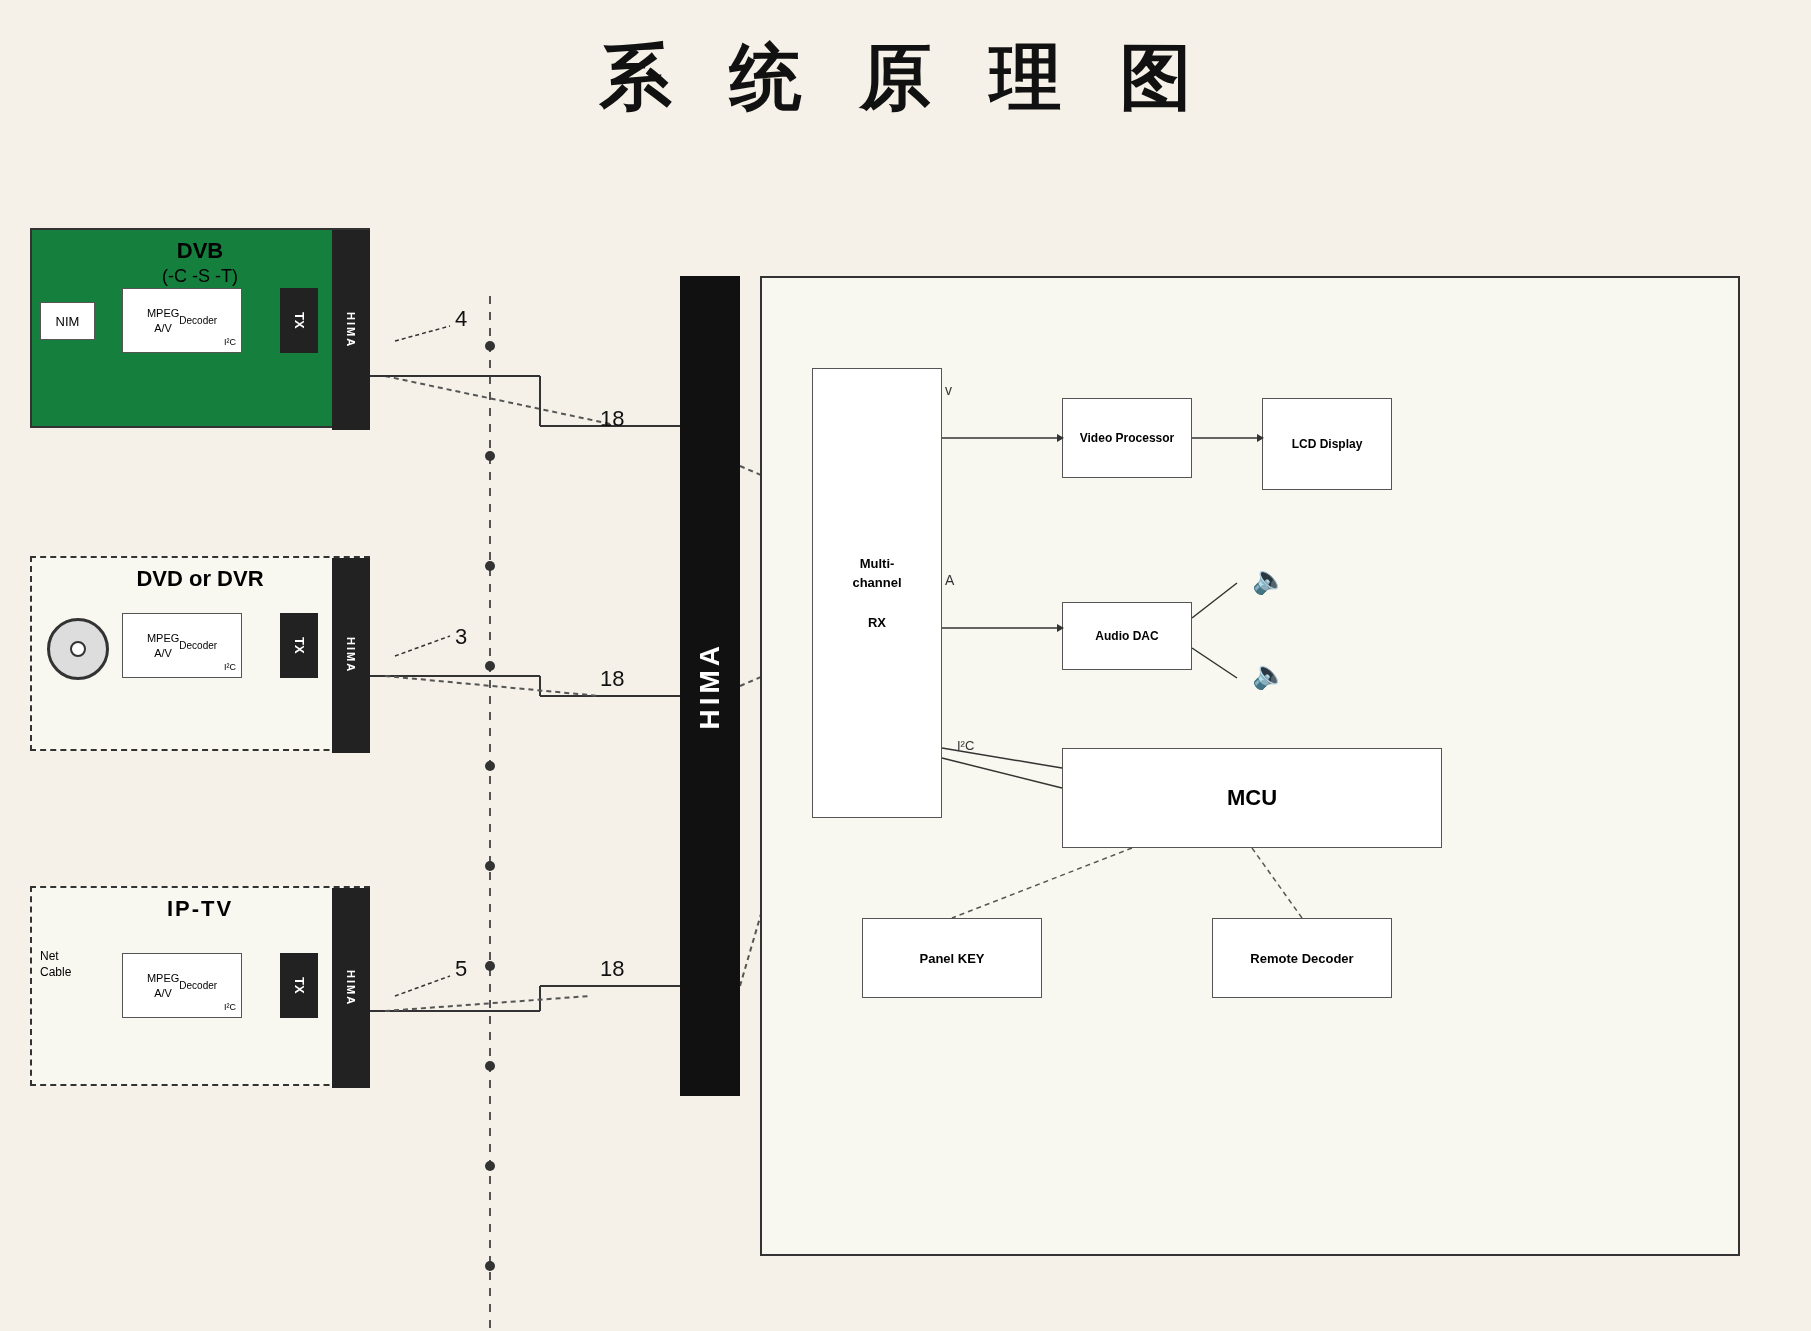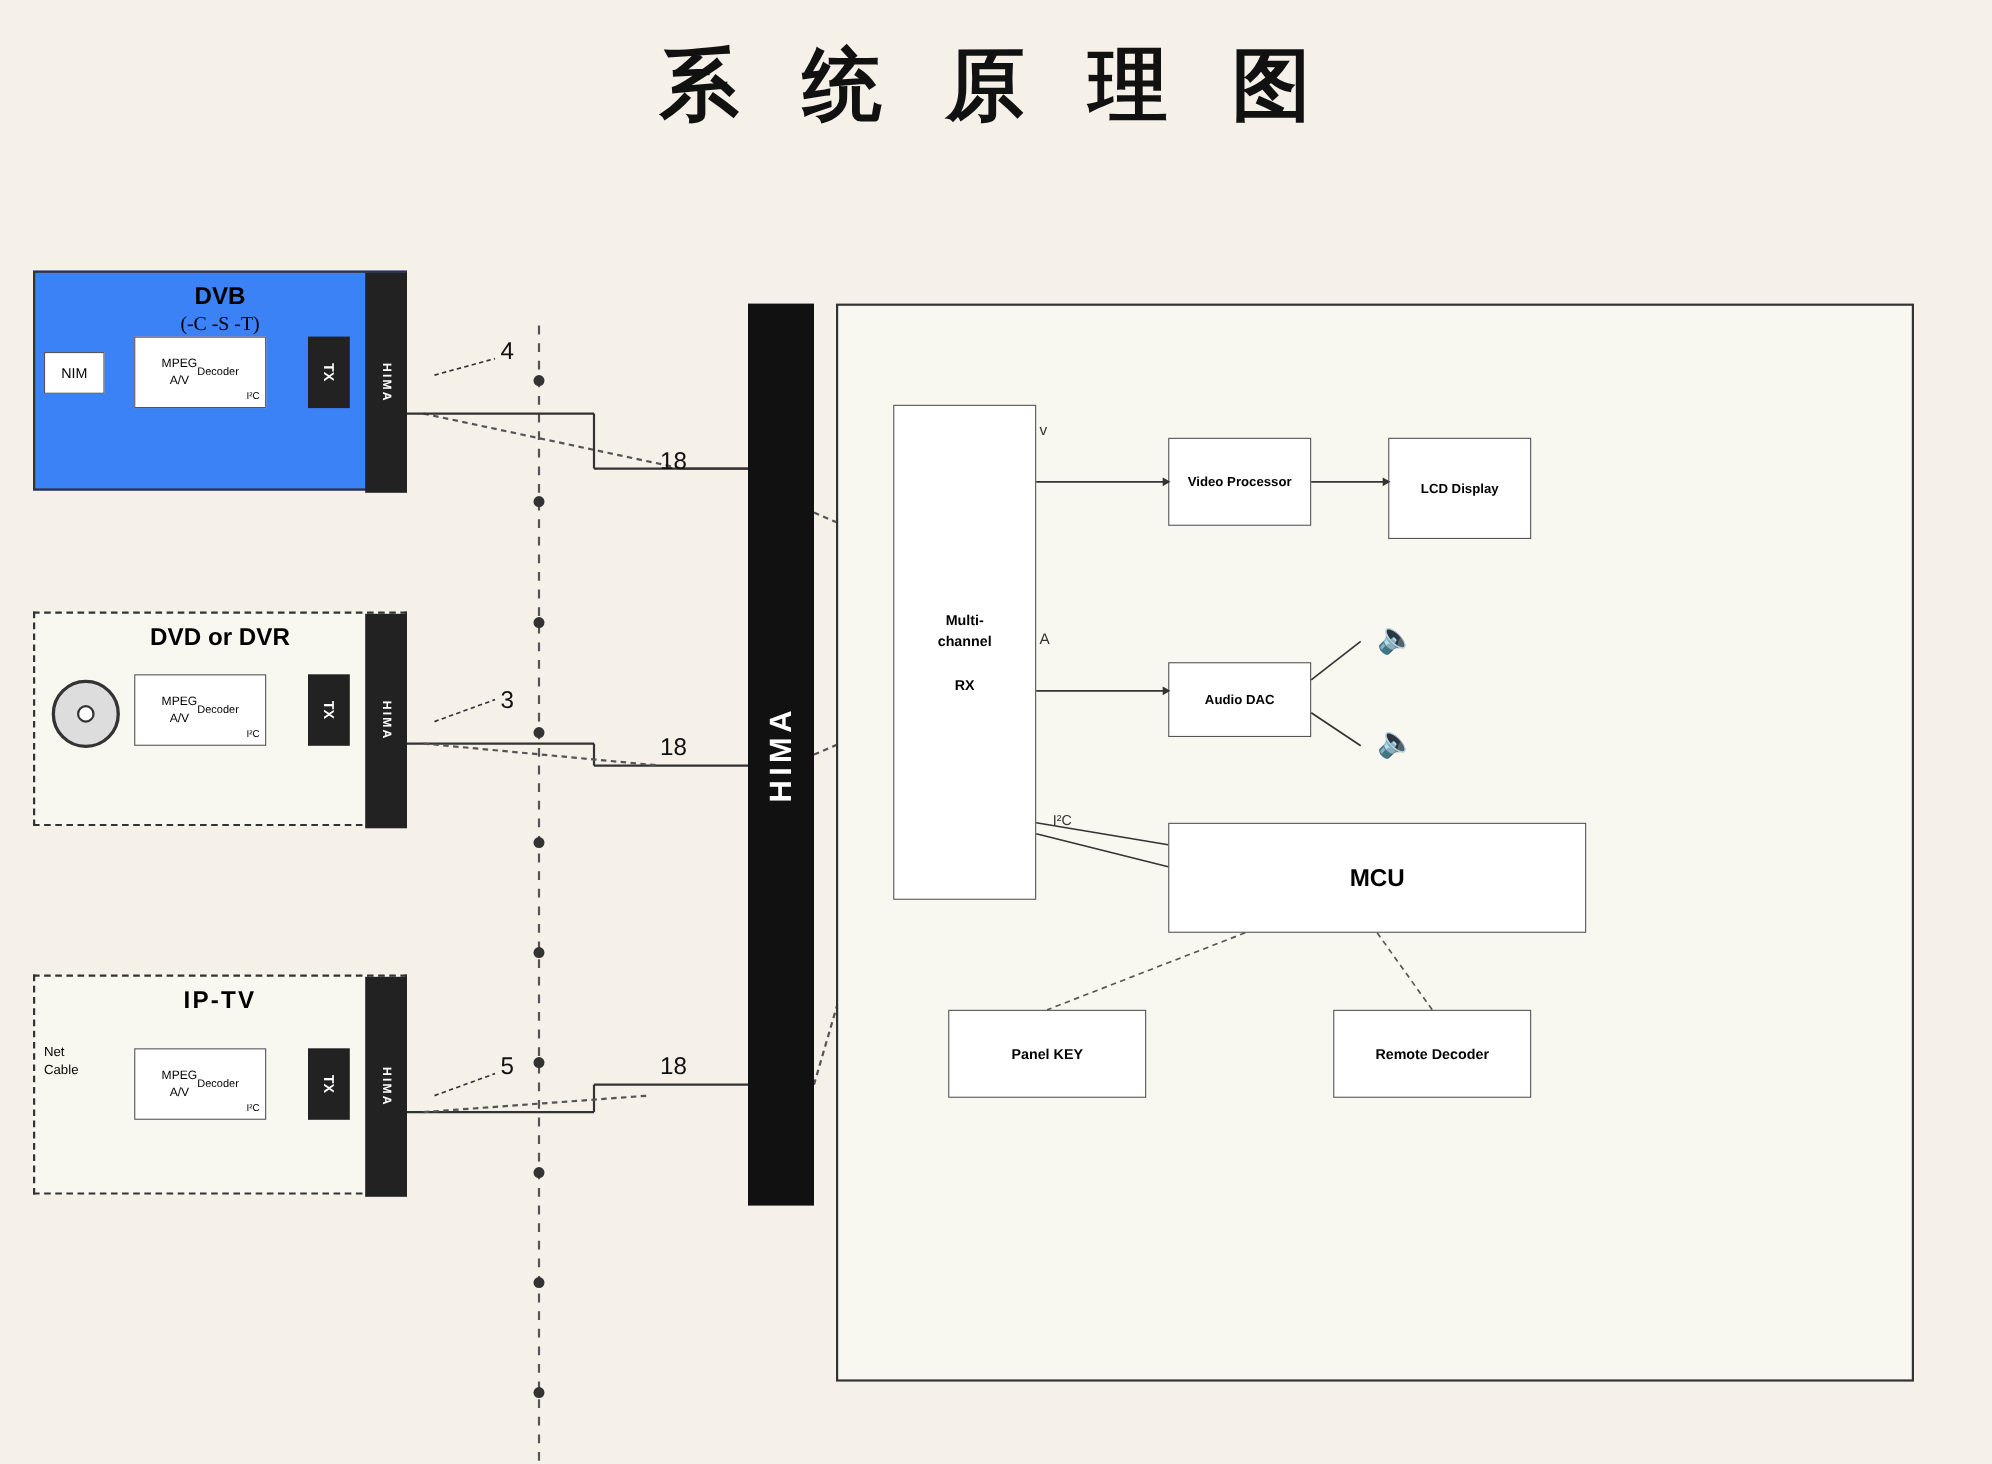--- a/index.html
+++ b/index.html
@@ -25,39 +25,38 @@
     .diagram-container {
       position: relative;
       width: 1811px;
       height: 1200px;
     }
 
     
     .dvb-box {
       position: absolute;
       left: 30px;
-      top: 80px;
+      top: 62px;
       width: 340px;
       height: 200px;
       border: 2px solid #333;
-      background: #3b82f6;
+      background: #15803d;
     }
 
     .dvb-box-title {
       text-align: center;
       font-size: 22px;
       font-weight: bold;
       padding: 8px 0 2px 0;
     }
 
     .dvb-box-subtitle {
       text-align: center;
       font-size: 18px;
       margin-bottom: 8px;
-      font-family: Liberation Serif, serif;
     }
 
     .dvd-box {
       position: absolute;
       left: 30px;
       top: 390px;
       width: 340px;
       height: 195px;
       border: 2px solid #333;
       border-style: dashed;

